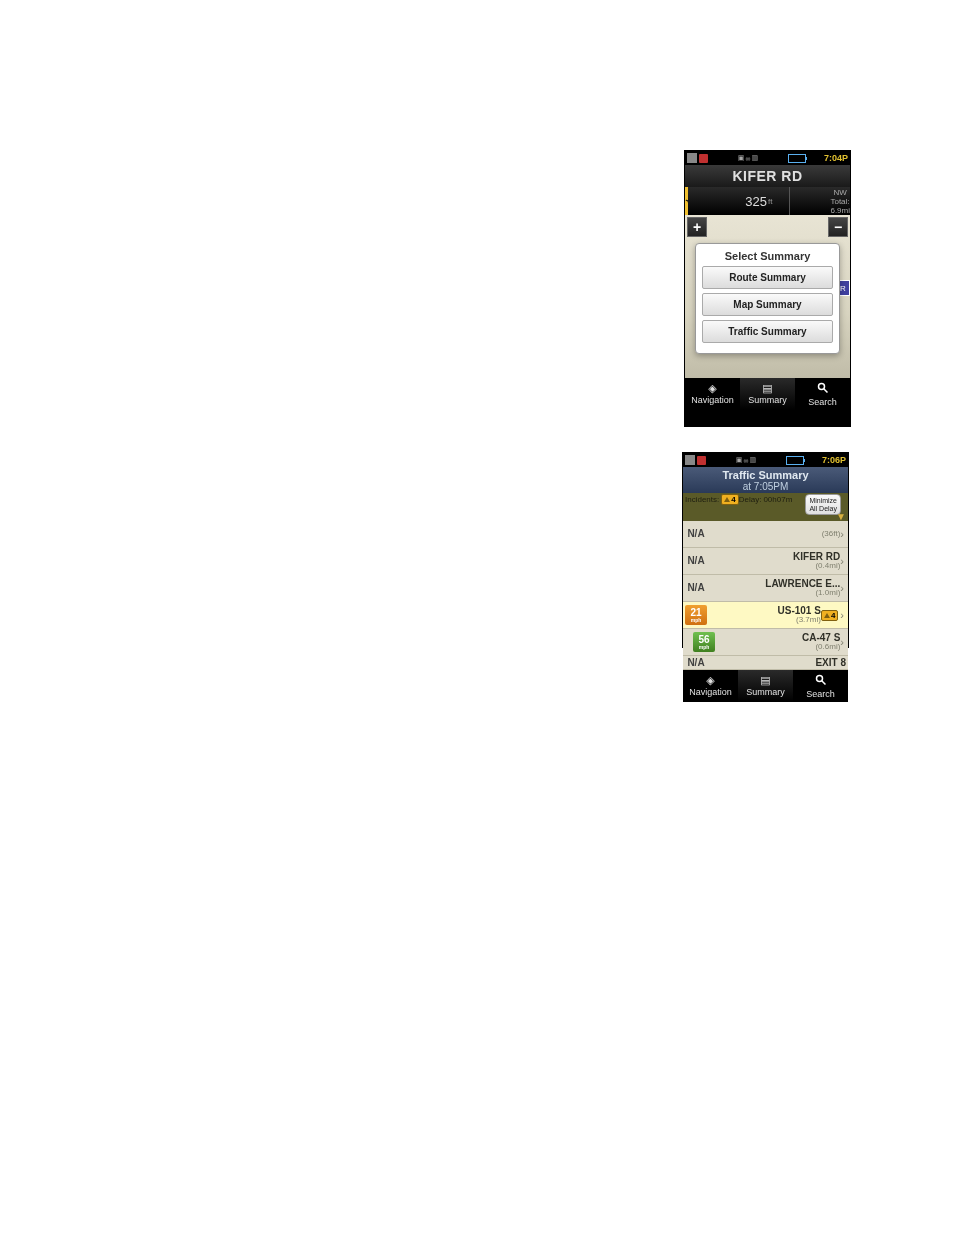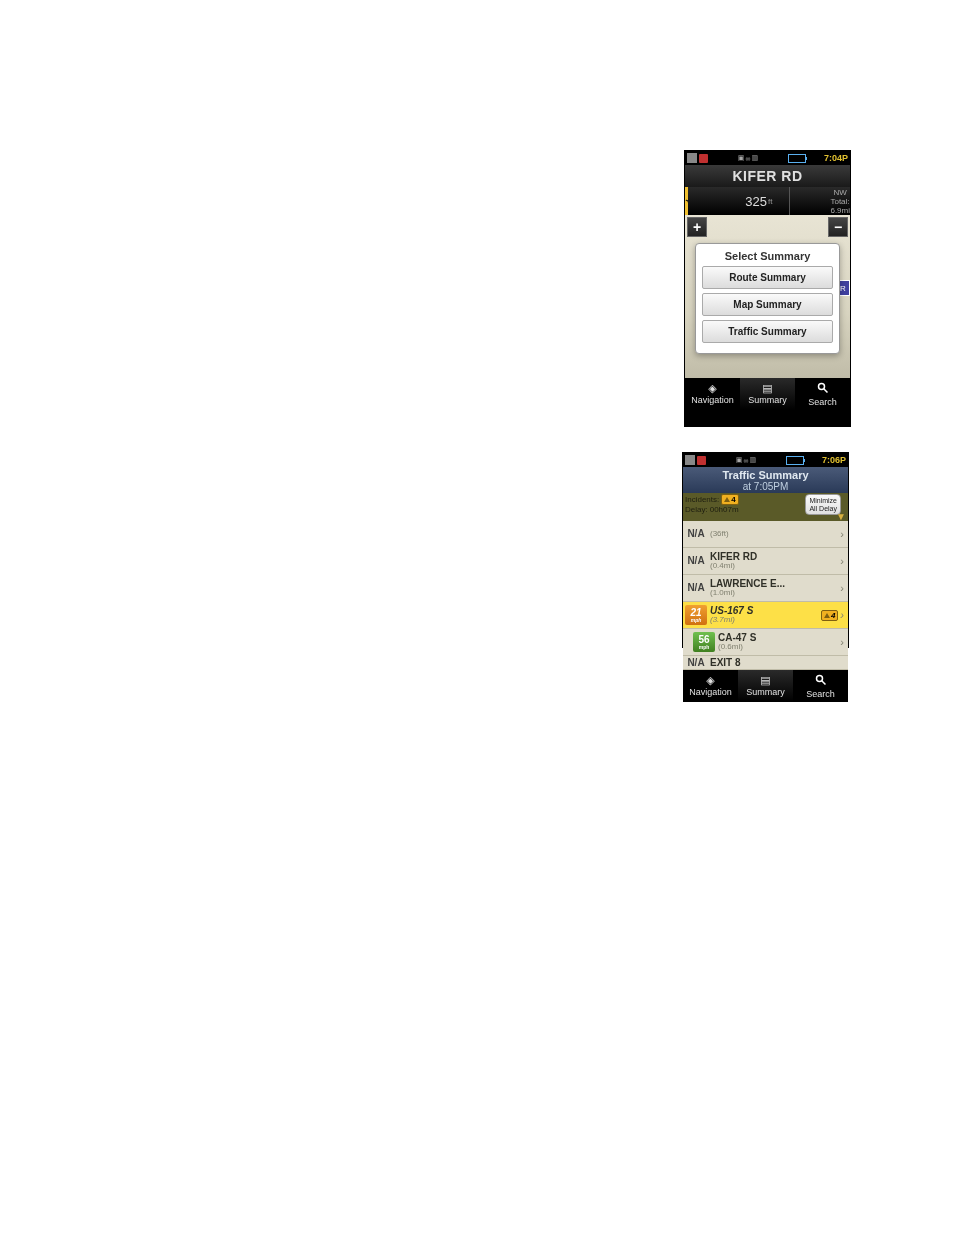--- a/index.html
+++ b/index.html
@@ -114,51 +114,51 @@
   .ts-header{
     background:linear-gradient(#4a5a78,#2a3a58);
     color:#e0e8f0;text-align:center;padding:2px 0 1px;
   }
   .ts-title{font-size:11px;font-weight:bold;}
   .ts-sub{font-size:10px;color:#c0d0e0;}
   .ts-meta{
     background:#5a5a28;display:flex;align-items:flex-start;justify-content:space-between;
     padding:1px 2px;font-size:8px;color:#202010;position:relative;height:28px;
   }
-  .ts-meta-left{display:flex;flex-direction:column;gap:0;}
+  .ts-meta-left{display:flex;flex-direction:row;gap:0;}
   .ts-meta-row{display:flex;align-items:center;gap:2px;}
   .warn-badge{
     background:#f0b020;border:1px solid #806010;color:#000;
     font-size:8px;font-weight:bold;padding:0 2px;border-radius:2px;
     display:inline-flex;align-items:center;
   }
   .warn-badge::before{content:'';width:0;height:0;border-left:3px solid transparent;border-right:3px solid transparent;border-bottom:5px solid #806010;margin-right:1px;}
   .minimize-btn{
     background:linear-gradient(#fafafa,#e0e0e0);border:1px solid #999;border-radius:4px;
     font-size:7px;text-align:center;padding:2px 3px;color:#222;line-height:1.1;
     position:absolute;right:7px;top:1px;
   }
   .arrow-down-yellow{position:absolute;right:2px;bottom:-1px;color:#d8b040;font-size:10px;}
   .ts-list{background:#e0dccc;}
   .ts-row{
     display:flex;align-items:center;height:27px;border-bottom:1px solid #c0bca8;
     padding:0 2px;position:relative;
   }
-  .ts-row.alt{background:#fde047;font-style:italic;}
+  .ts-row.alt{background:#fef9c3;}
   .speed-box{
     width:22px;height:20px;border-radius:2px;display:flex;flex-direction:column;
     align-items:center;justify-content:center;font-size:8px;line-height:1;
     color:#202018;margin-right:3px;flex-shrink:0;
   }
   .speed-box.na{background:transparent;color:#404040;font-weight:bold;font-size:10px;}
   .speed-box.orange{background:linear-gradient(#f0a030,#d07010);color:#fff;font-weight:bold;}
   .speed-box.green{background:linear-gradient(#70c050,#408020);color:#fff;font-weight:bold;margin-left:8px;}
   .speed-num{font-size:10px;}
   .speed-unit{font-size:5px;}
-  .ts-text{flex:1;display:flex;flex-direction:column;line-height:1.1;}
+  .ts-text{flex:1;display:flex;flex-direction:column;line-height:1.1;align-items:flex-end;}
   .ts-road{font-size:10px;font-weight:bold;color:#303028;}
   .ts-dist{font-size:8px;color:#808070;}
   .ts-chevron{color:#808070;font-size:11px;padding-right:2px;}
   .ts-warn{margin-right:2px;}
 </style>
 </head>
 <body>
 
 <div class="phone phone1">
   <div class="statusbar">
@@ -299,21 +299,21 @@
       </div>
       <span class="ts-chevron">›</span>
     </div>
 
     <div class="ts-row alt">
       <div class="speed-box orange">
         <span class="speed-num">21</span>
         <span class="speed-unit">mph</span>
       </div>
       <div class="ts-text">
-        <span class="ts-road">US-167 S</span>
+        <span class="ts-road">US-101 S</span>
         <span class="ts-dist">(3.7mi)</span>
       </div>
       <span class="warn-badge ts-warn">
           <span>4</span>
         </span>
       <span class="ts-chevron">›</span>
     </div>
 
     <div class="ts-row">
       <div class="speed-box green">

